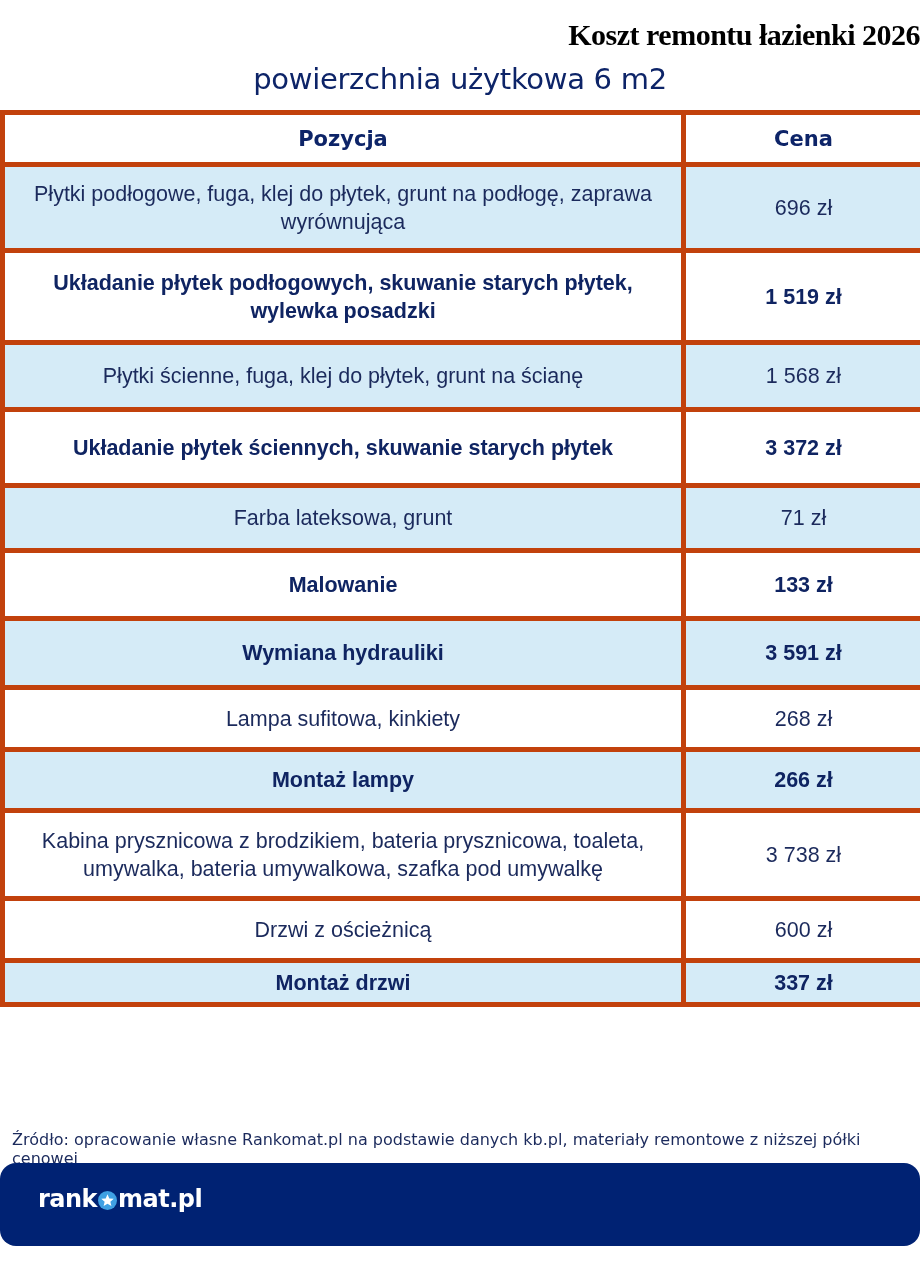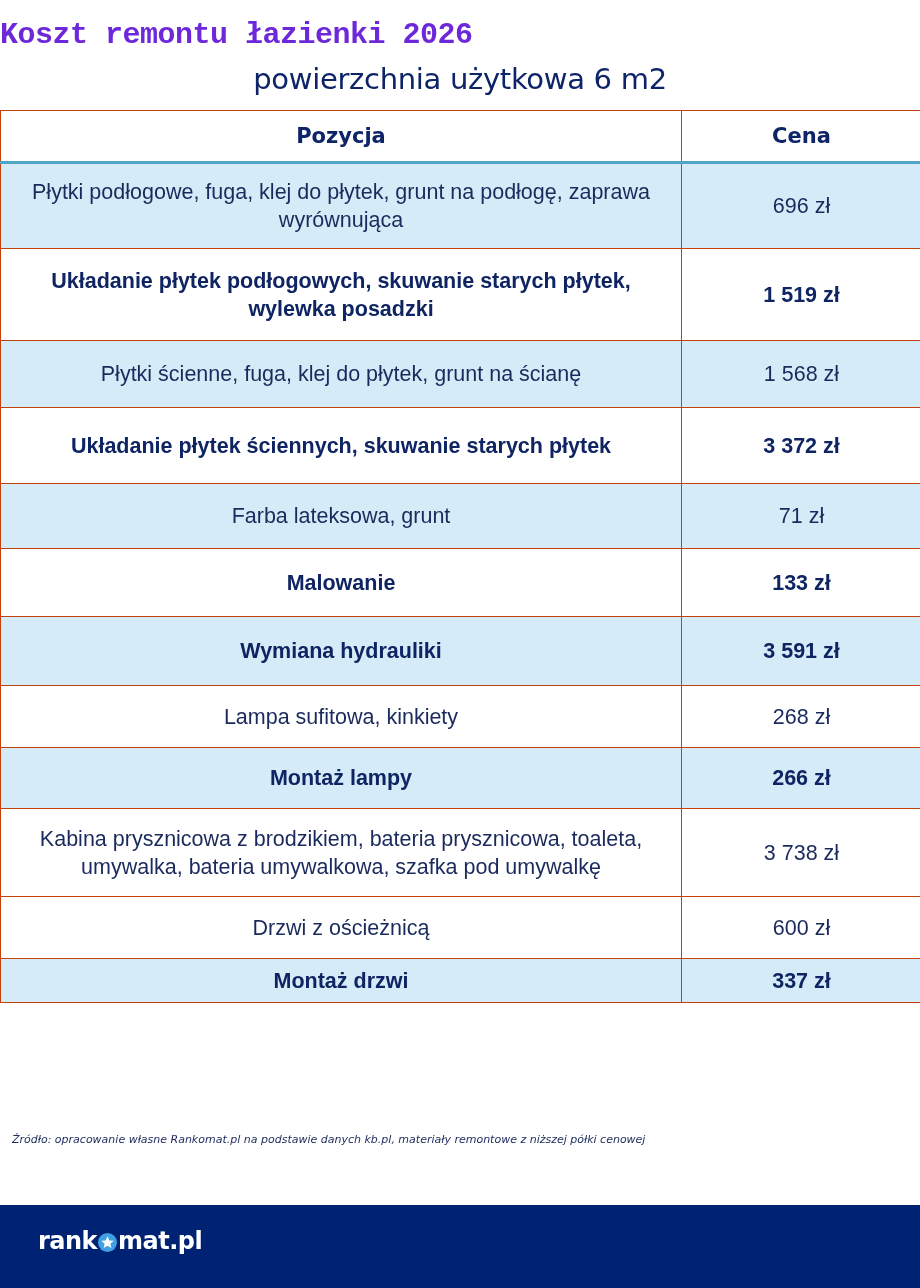--- a/index.html
+++ b/index.html
@@ -1,56 +1,57 @@
 <!DOCTYPE html>
 <html><head>
 <meta charset="utf-8">
 <style>
   html, body { margin: 0; padding: 0; }
   body {
     width: 920px; height: 1288px; background: #ffffff; position: relative; overflow: hidden;
     font-family: "Liberation Sans", sans-serif; color: #1b2a5c;
   }
   .title {
-    position: absolute; top: 18px; left: 0; width: 920px; text-align: left;
-    font-family: Liberation Mono, monospace; font-weight: bold; font-size: 30px;
-    color: #6d28d9; letter-spacing: -0.5px;
+    position: absolute; top: 18px; left: 0; width: 920px; text-align: right;
+    font-family: Liberation Serif, serif; font-weight: bold; font-size: 30px;
+    color: #000000; letter-spacing: -0.5px;
   }
   .subtitle {
     position: absolute; top: 62px; left: 0; width: 920px; text-align: center;
     font-family: "DejaVu Sans", sans-serif; font-size: 29px; color: #0d2468;
     letter-spacing: -0.3px;
   }
   table.cost {
     position: absolute; top: 110px; left: 0; width: 921px;
     border-collapse: collapse; table-layout: fixed;
   }
   table.cost col.c1 { width: 681px; }
   table.cost col.c2 { width: 240px; }
   table.cost th, table.cost td {
-    border: 1px solid #c2410c; text-align: center; vertical-align: middle;
+    border: 5px solid #c2410c; text-align: center; vertical-align: middle;
     padding: 0 14px; box-sizing: border-box;
   }
   table.cost th {
     height: 52px; font-family: "DejaVu Sans", sans-serif; font-weight: bold;
     font-size: 21px; color: #0d2468; background: #ffffff;
     border-bottom: 3px solid #4fa6c6;
   }
   table.cost td { font-size: 21.5px; line-height: 28px; color: #1b2a5c; }
   table.cost tr.bold td { font-weight: bold; color: #0f2462; }
   table.cost tr.blue td { background: #d5ebf7; }
   table.cost tr.white td { background: #ffffff; }
   .source {
     position: absolute; top: 1130px; left: 12px; width: 880px;
-    font-family: "DejaVu Sans", sans-serif; font-style: italic; font-size: 11px;
+    font-family: "DejaVu Sans", sans-serif; font-size: 16px;
     line-height: 19px; color: #1b2a5c;
   }
   .footer {
-    position: absolute; top: 1205px; left: 0; width: 920px; height: 83px;
+    position: absolute; top: 1163px; left: 0; width: 920px; height: 83px;
     background: #002273;
+    border-radius: 16px;
   }
   .logo {
     position: absolute; left: 38px; top: 22px; display: flex; align-items: center;
     font-family: "DejaVu Sans", sans-serif; font-weight: bold; font-size: 24px;
     color: #ffffff; letter-spacing: -0.5px;
   }
   .logo .star-o {
     display: inline-block; width: 19px; height: 19px; border-radius: 50%;
     background: #3fa0e3; position: relative; margin: 0 1px; top: 1px;
   }

